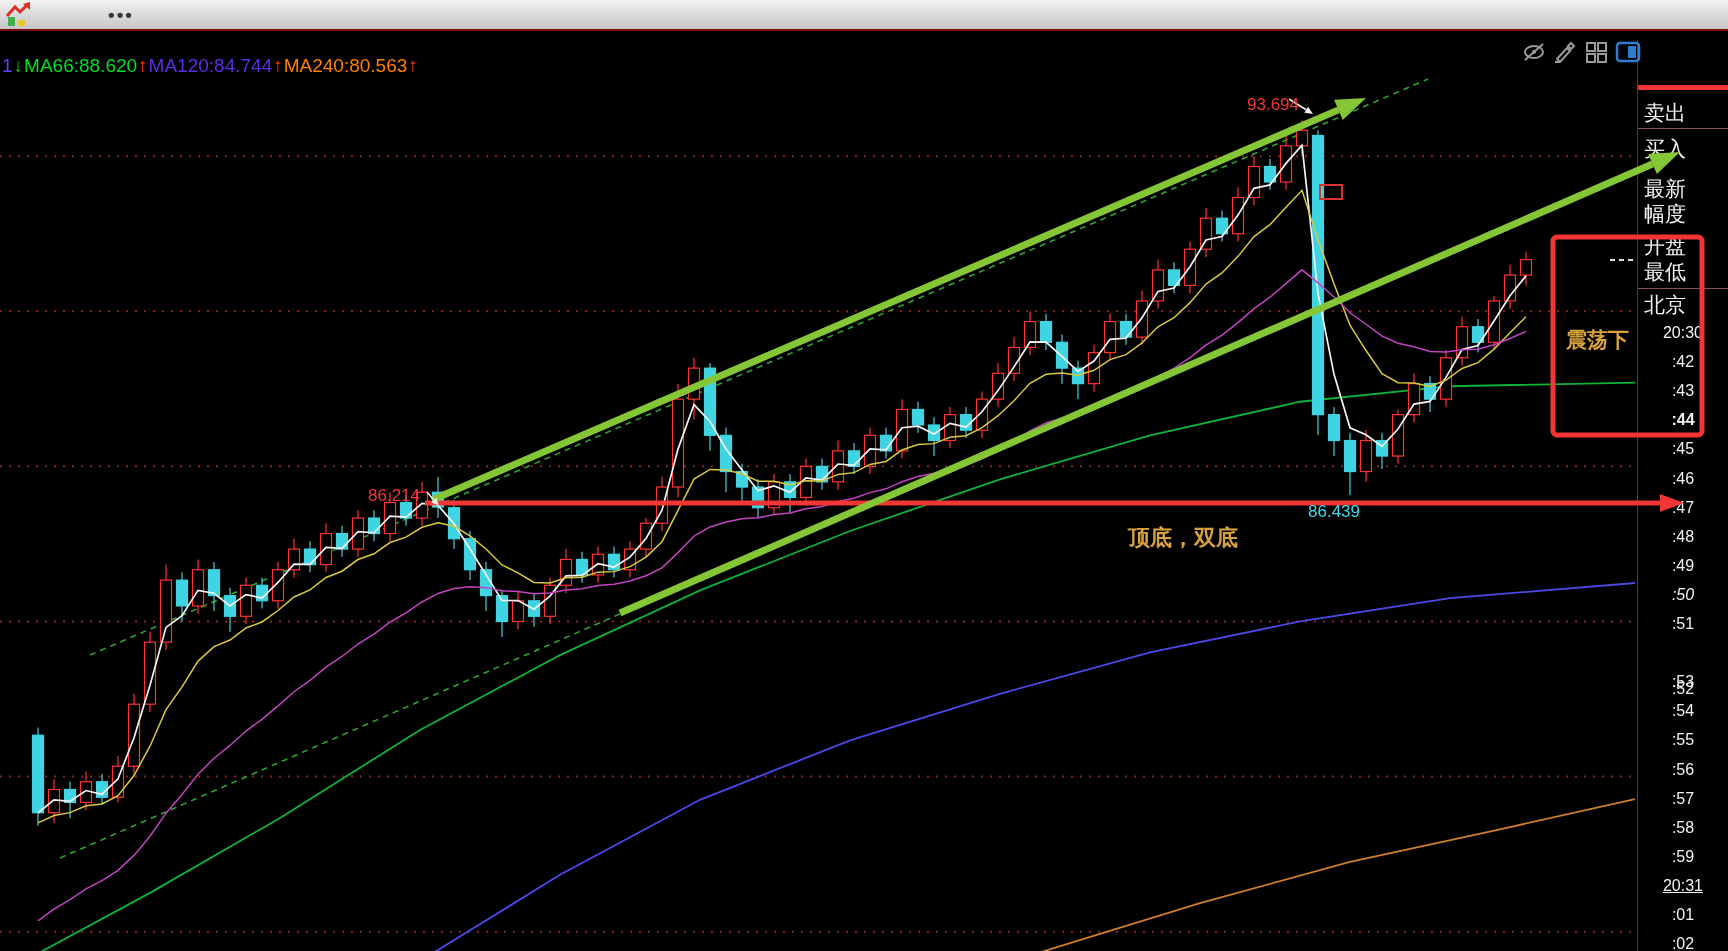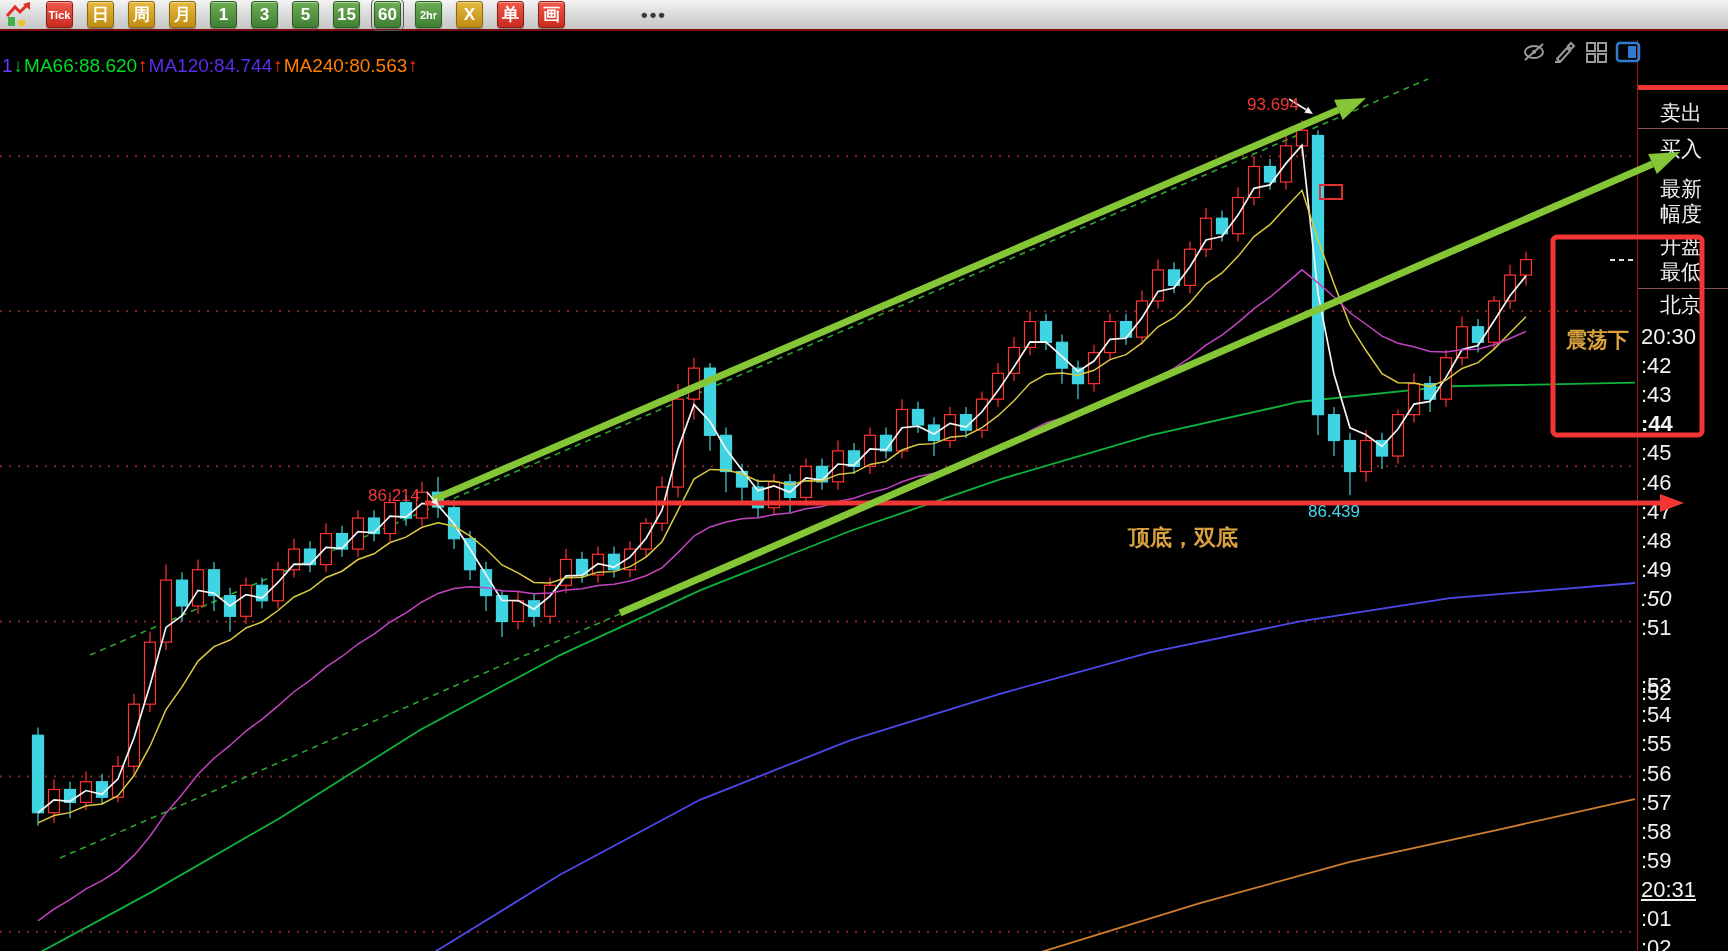--- a/index.html
+++ b/index.html
@@ -32,52 +32,37 @@
   
   #top-icons{position:absolute;left:1522px;top:41px;z-index:6;display:flex;gap:7px;}
   #top-icons svg{display:block;cursor:pointer;}
 
   
   #sidebar{position:absolute;left:1637px;top:40px;width:91px;height:911px;
     background:#000;border-left:1px solid #9b1b1b;box-sizing:border-box;
     color:#f2f2f2;z-index:1;}
   .sb-redbar{position:absolute;left:0;top:45px;width:100%;height:5px;background:#f23535;}
   .sb-div{position:absolute;left:0;width:100%;height:1px;background:#8a5050;}
-  .sb-label{position:absolute;left:6px;font-size:21px;white-space:nowrap;margin-left:16px;}
-  .sb-time{position:absolute;left:3px;width:66px;text-align:left;font-size:22px;
+  .sb-label{position:absolute;left:6px;font-size:21px;white-space:nowrap;}
+  .sb-time{position:absolute;left:12px;width:66px;text-align:center;font-size:16px;
     white-space:nowrap;}
 
   
   #chart-svg{position:absolute;left:0;top:0;z-index:5;pointer-events:none;}
 </style>
 </head>
 <body>
 
 <div id="toolbar">
   <svg id="logo" viewBox="0 0 26 26">
     <rect x="2" y="15" width="7" height="9" fill="#3fae4c"></rect>
     <rect x="12" y="18" width="7" height="6" fill="#e8c437"></rect>
     <polyline points="1,14 9,5 14,10 22,2" fill="none" stroke="#e03028" stroke-width="3"></polyline>
     <polygon points="24,0 24,8 17,2" fill="#e03028"></polygon>
   </svg>
-  <div id="toolbar-buttons" style="display:flex;gap:14px;">
-      <div class="tb-btn red small">Tick</div>
-      <div class="tb-btn amber">日</div>
-      <div class="tb-btn amber">周</div>
-      <div class="tb-btn amber">月</div>
-      <div class="tb-btn green">1</div>
-      <div class="tb-btn green">3</div>
-      <div class="tb-btn green">5</div>
-      <div class="tb-btn green">15</div>
-      <div class="tb-btn green sel">60</div>
-      <div class="tb-btn green small">2hr</div>
-      <div class="tb-btn amber">X</div>
-      <div class="tb-btn red">单</div>
-      <div class="tb-btn red">画</div>
-    </div>
   <div id="more-btn">•••</div>
 </div>
 
 <div id="ma-header"><span style="color: rgb(106, 60, 255);">1</span><span style="color: rgb(0, 200, 50);">↓</span><span style="color: rgb(0, 221, 34);">MA66:88.620</span><span style="color: rgb(255, 51, 0);">↑</span><span style="color: rgb(90, 47, 232);">MA120:84.744</span><span style="color: rgb(255, 51, 0);">↑</span><span style="color: rgb(255, 126, 0);">MA240:80.563</span><span style="color: rgb(255, 51, 0);">↑</span></div>
 
 <div id="top-icons">
   <svg width="24" height="22" viewBox="0 0 24 22">
     <ellipse cx="12" cy="11" rx="9" ry="6" fill="none" stroke="#9a9a9a" stroke-width="2"></ellipse>
     <circle cx="12" cy="11" r="2" fill="#9a9a9a"></circle>
     <line x1="3" y1="19" x2="21" y2="3" stroke="#9a9a9a" stroke-width="2"></line>

